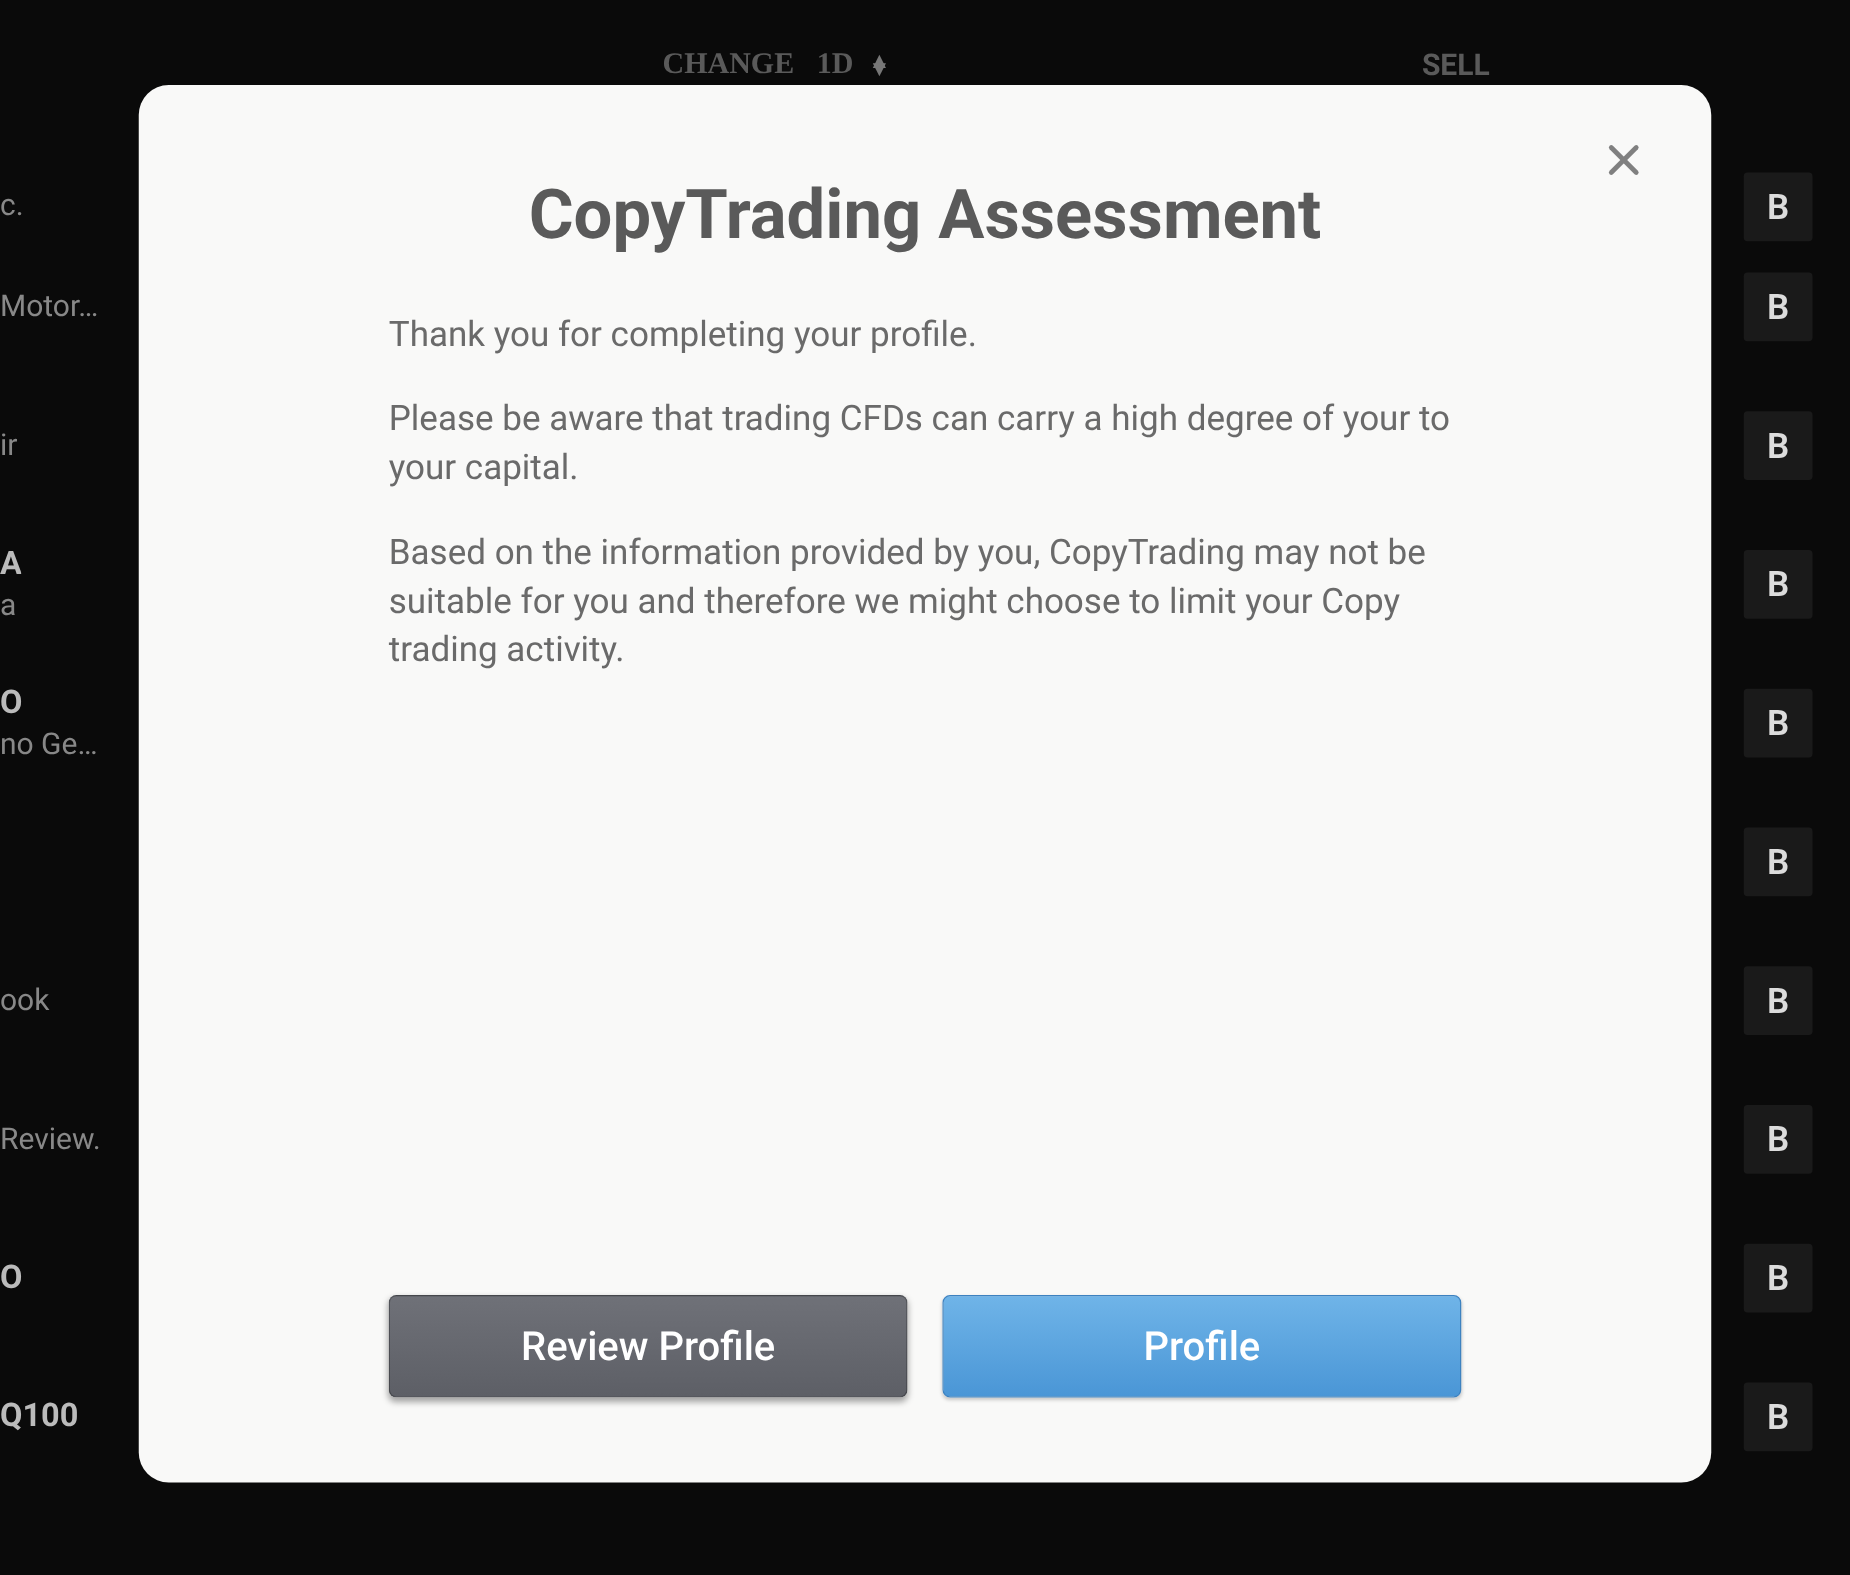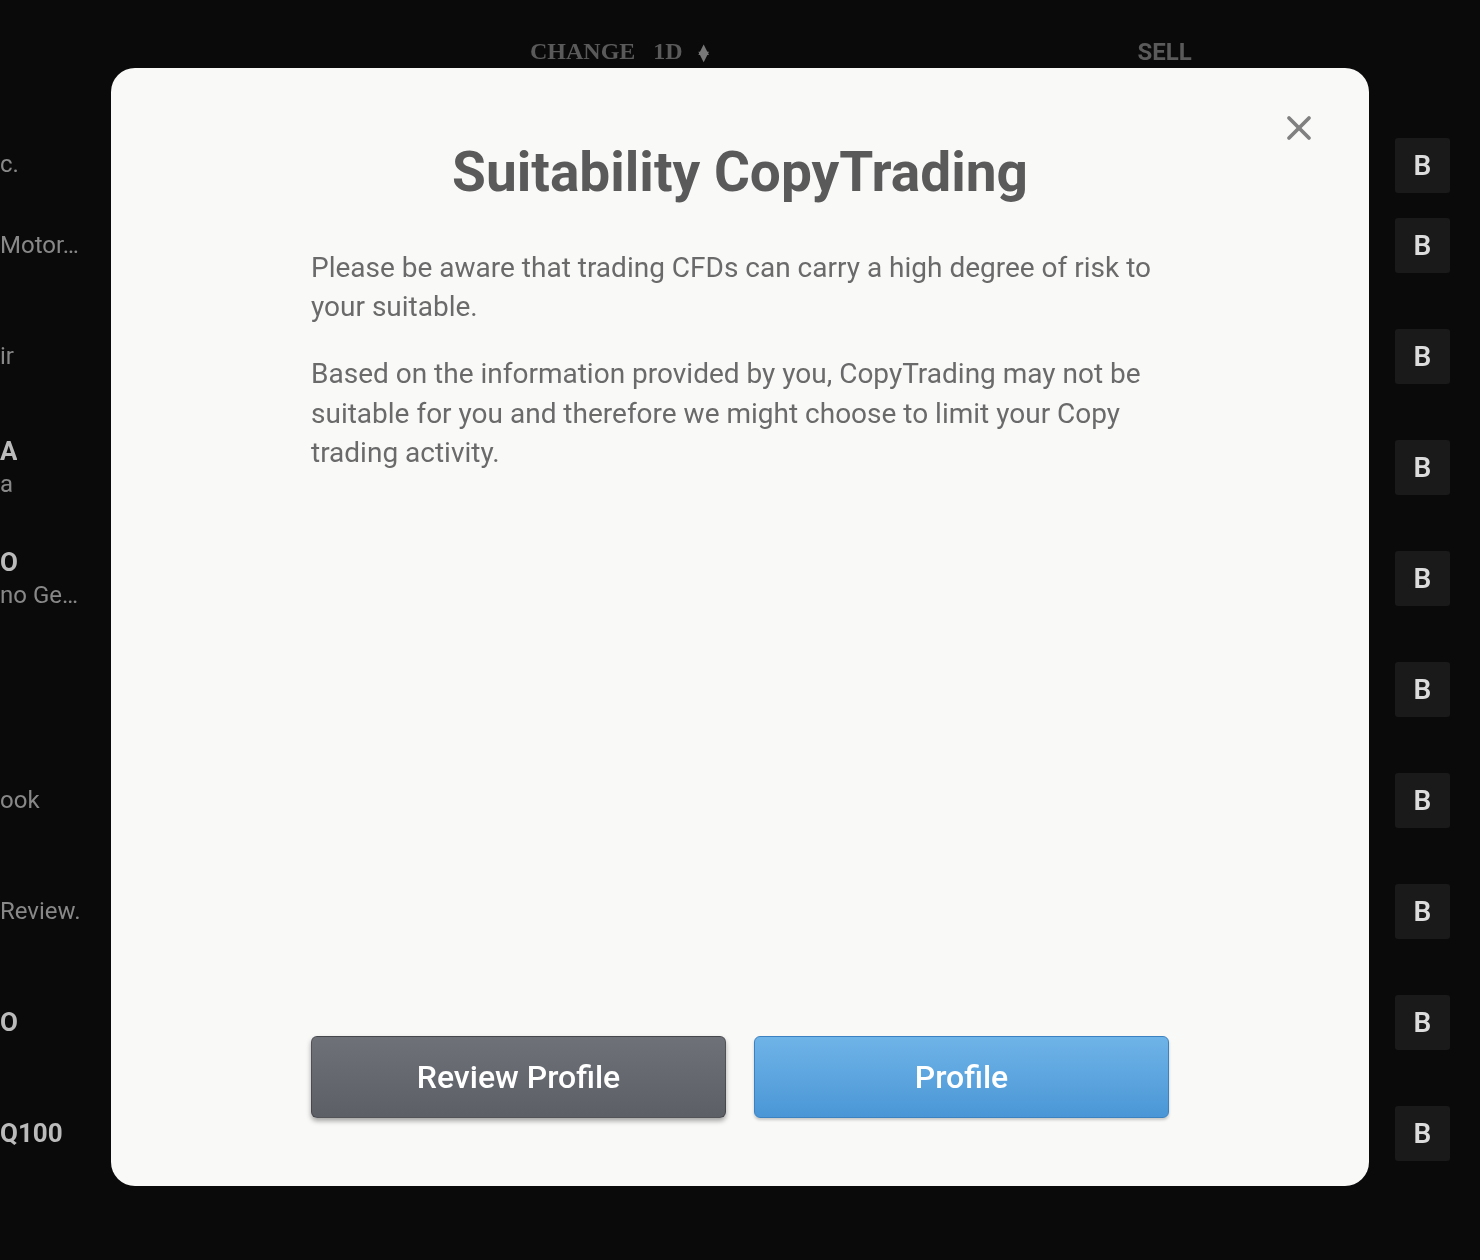--- a/index.html
+++ b/index.html
@@ -260,24 +260,25 @@
 
 <div class="modal-overlay">
   <div class="modal">
     <div class="close-btn">
       <svg viewBox="0 0 24 24">
         <line x1="4" y1="4" x2="20" y2="20" stroke="currentColor" stroke-width="3" stroke-linecap="round"></line>
         <line x1="20" y1="4" x2="4" y2="20" stroke="currentColor" stroke-width="3" stroke-linecap="round"></line>
       </svg>
     </div>
 
-    <h1 class="modal-title">Suitability CopyTrading</h1>
+    <h1 class="modal-title">CopyTrading Assessment</h1>
 
     <div class="modal-body">
-      <p>Please be aware that trading CFDs can carry a high degree of risk to your suitable.</p>
+      <p>Thank you for completing your profile.</p>
+      <p>Please be aware that trading CFDs can carry a high degree of your to your capital.</p>
       <p>Based on the information provided by you, CopyTrading may not be suitable for you and therefore we might choose to limit your Copy trading activity.</p>
     </div>
 
     <div class="modal-footer">
       <div class="btn btn-secondary">Review Profile</div>
       <div class="btn btn-primary">Profile</div>
     </div>
   </div>
 </div>
 

